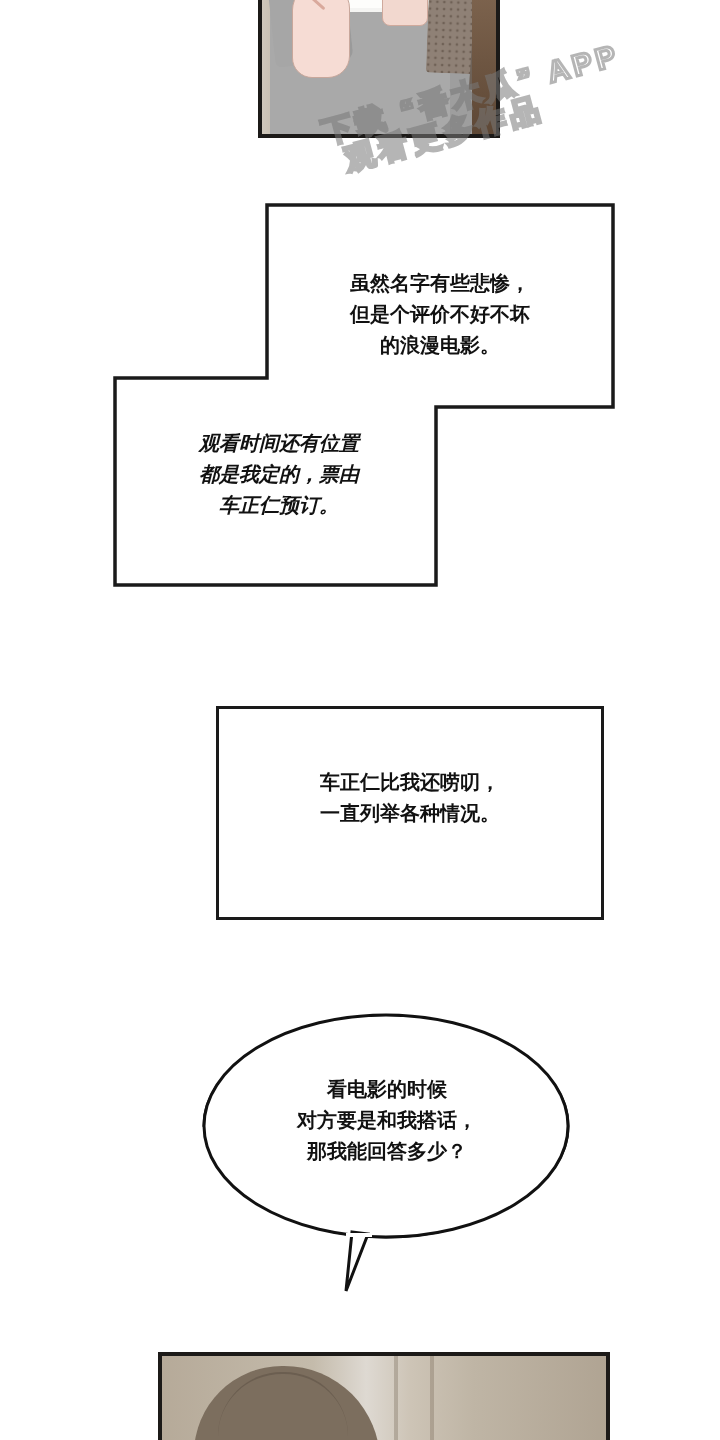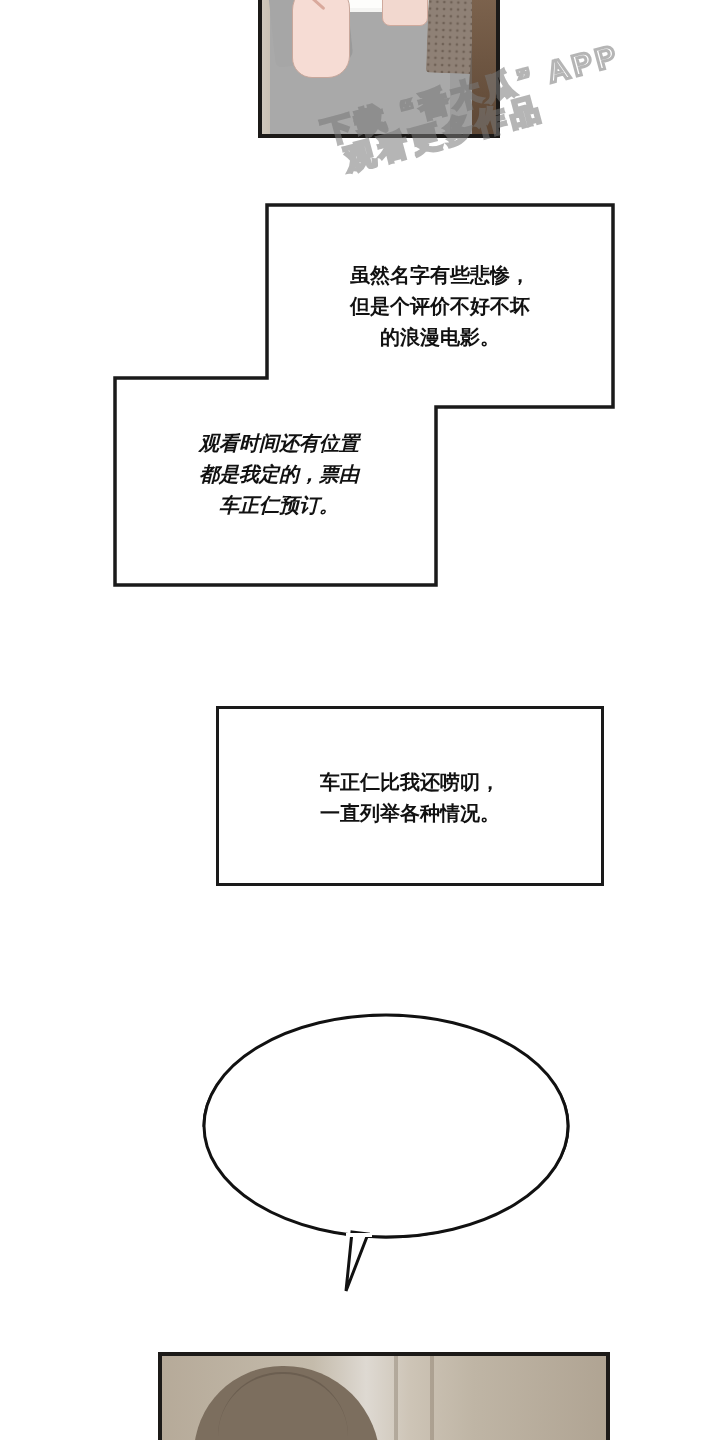--- a/index.html
+++ b/index.html
@@ -174,34 +174,34 @@
   #box-stepped {
     position: absolute;
     left: 110px;
     top: 200px;
     width: 508px;
     height: 390px;
   }
   #box-stepped svg { position: absolute; left: 0; top: 0; }
   #box-stepped .txt-upper {
     position: absolute;
-    left: 170px; top: 60px; width: 320px;
+    left: 170px; top: 68px; width: 320px;
   }
   #box-stepped .txt-lower {
     position: absolute;
     left: 14px; top: 228px; width: 310px; font-style: italic;
   }
 
   
   #box-rect {
     position: absolute;
     left: 216px;
     top: 706px;
     width: 388px;
-    height: 180px;
+    height: 214px;
     border: 3px solid #1a1a1a;
     box-sizing: border-box;
     background: #ffffff;
   }
   #box-rect .txt {
     position: absolute;
     left: 0; right: 0; top: 58px;
   }
 
   
@@ -264,20 +264,23 @@
       <path d="M190,6
                C283,6 372,54 372,116
                C372,178 283,227 190,227
                C152,227 117,219 89,205
                L8,116
                C8,54 97,6 190,6 Z" fill="#ffffff" stroke="#111111" stroke-width="3"></path>
       <ellipse cx="190" cy="116" rx="182" ry="111" fill="#ffffff" stroke="#111111" stroke-width="3"></ellipse>
       <path d="M156,222 L172,224 L150,281 Z" fill="#ffffff" stroke="#111111" stroke-width="3" stroke-linejoin="miter"></path>
       <path d="M150,225 L176,225" stroke="#ffffff" stroke-width="4"></path>
     </svg>
+    <div class="narr-text txt">看电影的时候
+对方要是和我搭话，
+那我能回答多少？</div>
   </div>
 
   <div class="panel" id="panel-bottom">
     <div class="bg"></div>
     <div class="stripe s1"></div>
     <div class="stripe s2"></div>
 
     <div class="hair-left"></div>
 
   </div>

